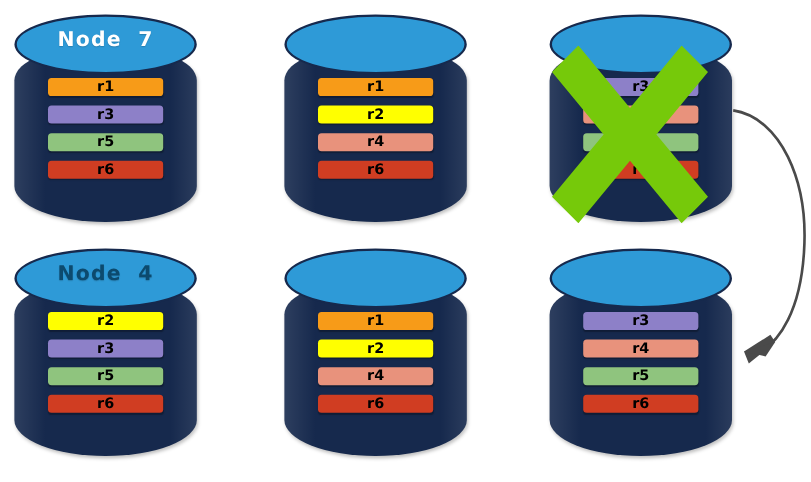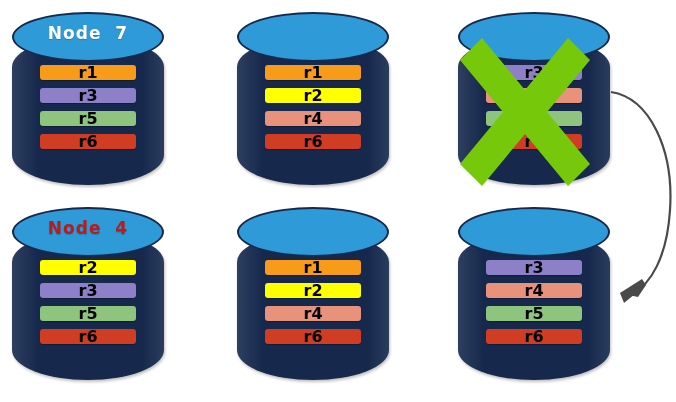--- a/index.html
+++ b/index.html
@@ -99,21 +99,21 @@
     height: 15px;
     margin-bottom: 8px;
     border-radius: 3px;
     box-shadow: 0 1px 1px rgba(0,0,0,0.30);
   }
   .bar-label {
     position: absolute;
     inset: 0;
     text-align: center;
     line-height: 15px;
-    font-size: 16px;
+    font-size: 12px;
     font-weight: bold;
     color: #000000;
   }
 
   
   .fail-cross {
     position: absolute;
     left: 460px;
     top: 38px;
     width: 130px;
@@ -194,21 +194,21 @@
         <div class="bar" style="background: rgb(208, 61, 34);">
           <span class="bar-label">r6</span>
         </div>
       </div>
     </div>
     <div class="node" style="left: 12px; top: 207px;">
       <div class="cyl-body" style="background: rgb(22, 41, 77);"></div>
       <div class="cyl-shade-left"></div>
       <div class="cyl-shade-right"></div>
       <div class="cyl-top" style="background: rgb(46, 154, 215);"></div>
-      <div class="node-title" style="color: #b91c1c;">Node  4</div>
+      <div class="node-title" style="color: #0c4a6e;">Node  4</div>
       <div class="bars">
         <div class="bar" style="background: rgb(255, 255, 0);">
           <span class="bar-label">r2</span>
         </div>
         <div class="bar" style="background: rgb(141, 128, 200);">
           <span class="bar-label">r3</span>
         </div>
         <div class="bar" style="background: rgb(143, 196, 126);">
           <span class="bar-label">r5</span>
         </div>

